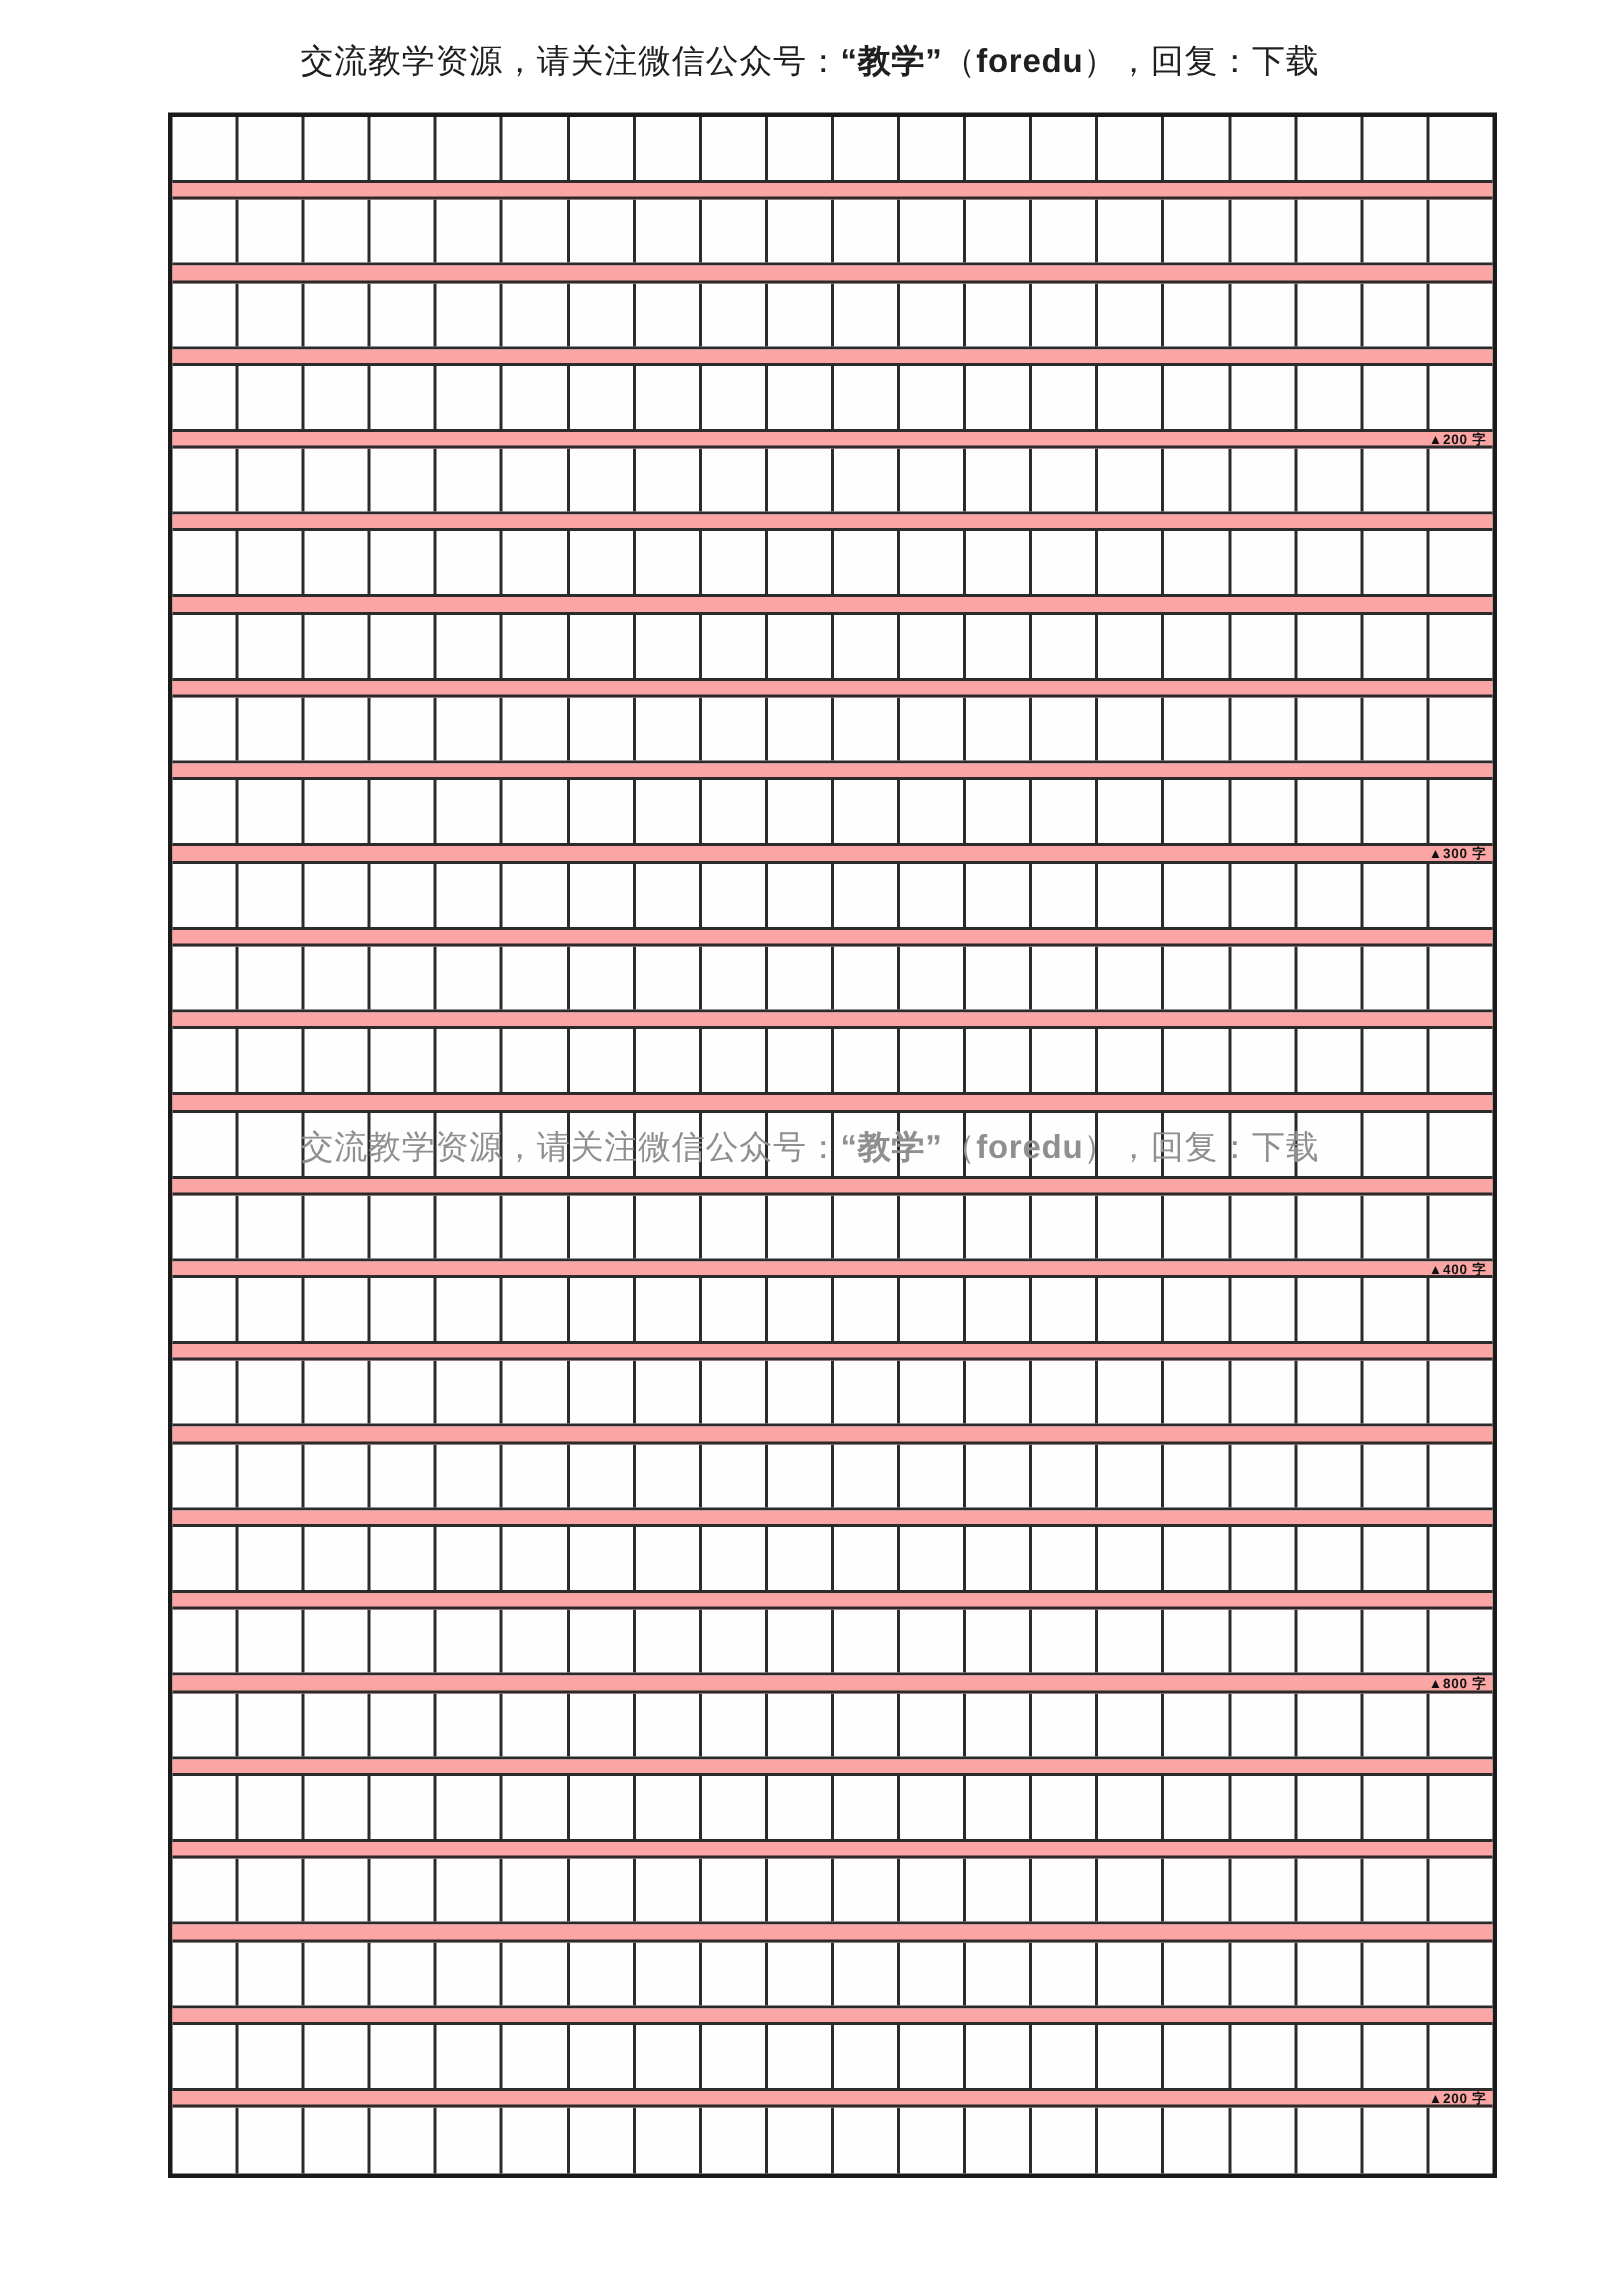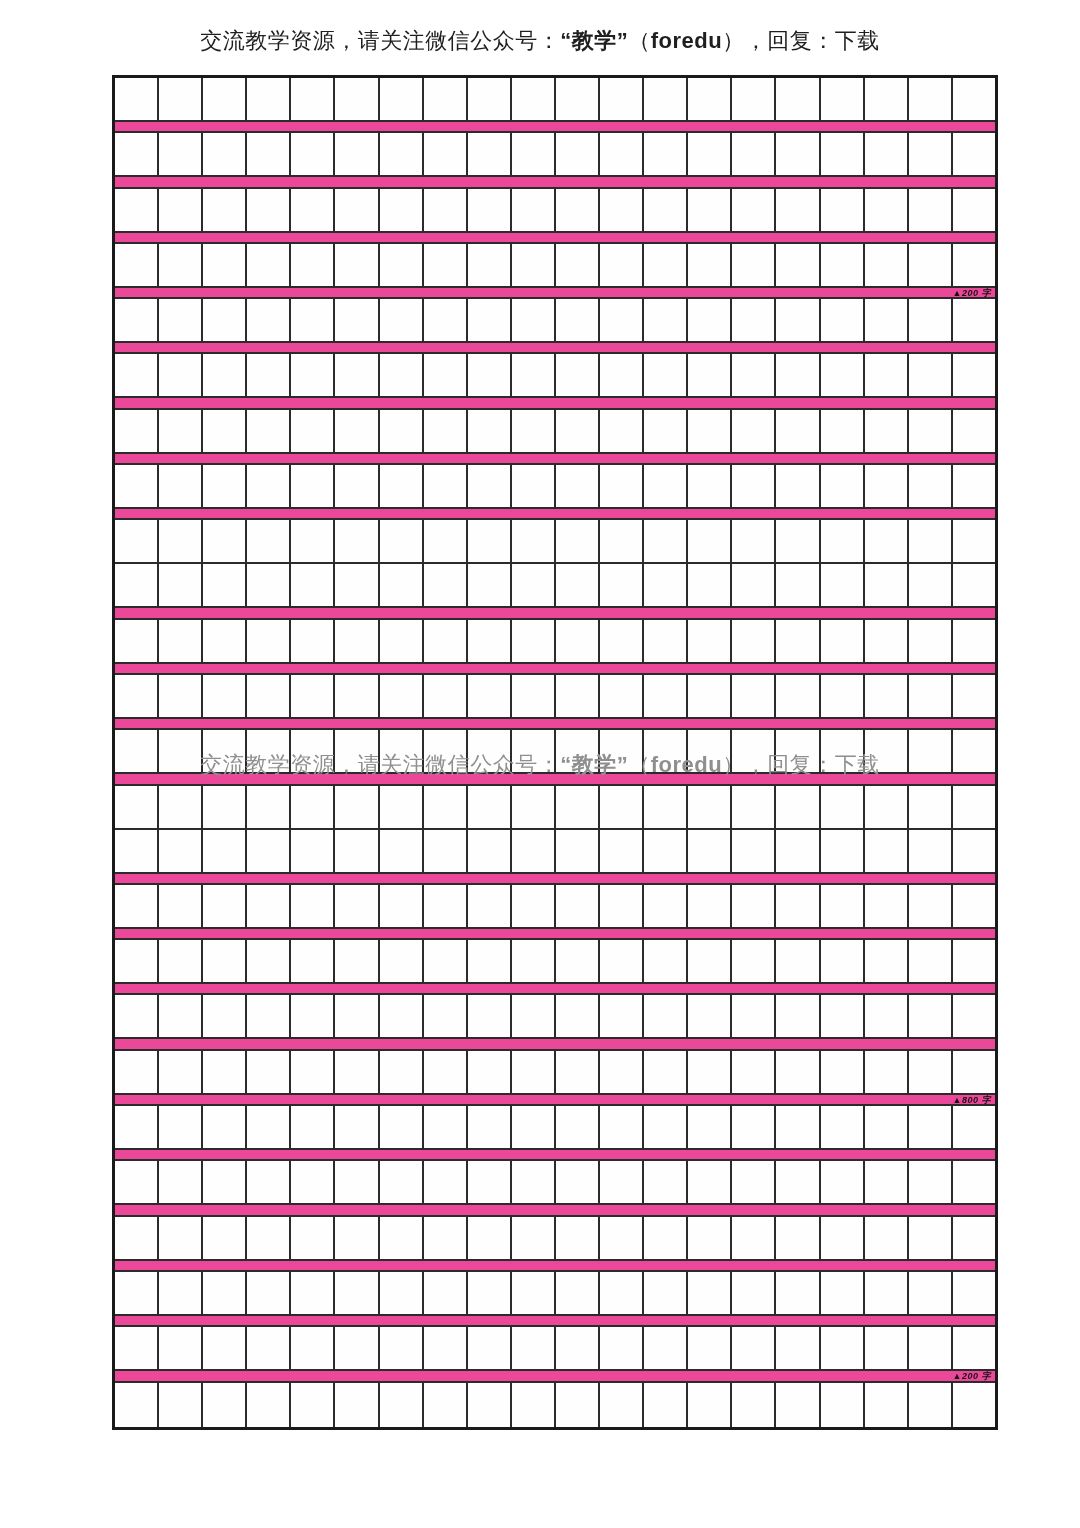--- a/index.html
+++ b/index.html
@@ -43,22 +43,21 @@
   .grid .g-row:last-child{border-bottom:none;}
   .g-cell{
     flex:1;
     border-right:2px solid var(--line);
   }
   .g-cell:last-child{border-right:none;}
   .g-gap{
     position:relative;
     height:11.3px;
     border-bottom:2px solid var(--line);
-    background:#ec4899;
-    font-style:italic;
+    background:#fca5a5;
   }
   .g-marker{
     position:absolute;
     right:4px;top:0;
     font-size:9px;
     line-height:10px;
     font-weight:600;
     color:var(--marker);
     letter-spacing:0.5px;
     white-space:nowrap;
@@ -285,133 +284,139 @@
         <span class="g-cell"></span>
         <span class="g-cell"></span>
         <span class="g-cell"></span>
         <span class="g-cell"></span>
         <span class="g-cell"></span>
         <span class="g-cell"></span>
         <span class="g-cell"></span>
         <span class="g-cell"></span>
         <span class="g-cell"></span>
       </div>
-      <div class="g-row">
-        <span class="g-cell"></span>
-        <span class="g-cell"></span>
-        <span class="g-cell"></span>
-        <span class="g-cell"></span>
-        <span class="g-cell"></span>
-        <span class="g-cell"></span>
-        <span class="g-cell"></span>
-        <span class="g-cell"></span>
-        <span class="g-cell"></span>
-        <span class="g-cell"></span>
-        <span class="g-cell"></span>
-        <span class="g-cell"></span>
-        <span class="g-cell"></span>
-        <span class="g-cell"></span>
-        <span class="g-cell"></span>
-        <span class="g-cell"></span>
-        <span class="g-cell"></span>
-        <span class="g-cell"></span>
-        <span class="g-cell"></span>
-        <span class="g-cell"></span>
-      </div>
-      <div class="g-gap"></div>
-      <div class="g-row">
-        <span class="g-cell"></span>
-        <span class="g-cell"></span>
-        <span class="g-cell"></span>
-        <span class="g-cell"></span>
-        <span class="g-cell"></span>
-        <span class="g-cell"></span>
-        <span class="g-cell"></span>
-        <span class="g-cell"></span>
-        <span class="g-cell"></span>
-        <span class="g-cell"></span>
-        <span class="g-cell"></span>
-        <span class="g-cell"></span>
-        <span class="g-cell"></span>
-        <span class="g-cell"></span>
-        <span class="g-cell"></span>
-        <span class="g-cell"></span>
-        <span class="g-cell"></span>
-        <span class="g-cell"></span>
-        <span class="g-cell"></span>
-        <span class="g-cell"></span>
-      </div>
-      <div class="g-gap"></div>
-      <div class="g-row">
-        <span class="g-cell"></span>
-        <span class="g-cell"></span>
-        <span class="g-cell"></span>
-        <span class="g-cell"></span>
-        <span class="g-cell"></span>
-        <span class="g-cell"></span>
-        <span class="g-cell"></span>
-        <span class="g-cell"></span>
-        <span class="g-cell"></span>
-        <span class="g-cell"></span>
-        <span class="g-cell"></span>
-        <span class="g-cell"></span>
-        <span class="g-cell"></span>
-        <span class="g-cell"></span>
-        <span class="g-cell"></span>
-        <span class="g-cell"></span>
-        <span class="g-cell"></span>
-        <span class="g-cell"></span>
-        <span class="g-cell"></span>
-        <span class="g-cell"></span>
-      </div>
-      <div class="g-gap"></div>
-      <div class="g-row">
-        <span class="g-cell"></span>
-        <span class="g-cell"></span>
-        <span class="g-cell"></span>
-        <span class="g-cell"></span>
-        <span class="g-cell"></span>
-        <span class="g-cell"></span>
-        <span class="g-cell"></span>
-        <span class="g-cell"></span>
-        <span class="g-cell"></span>
-        <span class="g-cell"></span>
-        <span class="g-cell"></span>
-        <span class="g-cell"></span>
-        <span class="g-cell"></span>
-        <span class="g-cell"></span>
-        <span class="g-cell"></span>
-        <span class="g-cell"></span>
-        <span class="g-cell"></span>
-        <span class="g-cell"></span>
-        <span class="g-cell"></span>
-        <span class="g-cell"></span>
-      </div>
-      <div class="g-gap"></div>
-      <div class="g-row">
-        <span class="g-cell"></span>
-        <span class="g-cell"></span>
-        <span class="g-cell"></span>
-        <span class="g-cell"></span>
-        <span class="g-cell"></span>
-        <span class="g-cell"></span>
-        <span class="g-cell"></span>
-        <span class="g-cell"></span>
-        <span class="g-cell"></span>
-        <span class="g-cell"></span>
-        <span class="g-cell"></span>
-        <span class="g-cell"></span>
-        <span class="g-cell"></span>
-        <span class="g-cell"></span>
-        <span class="g-cell"></span>
-        <span class="g-cell"></span>
-        <span class="g-cell"></span>
-        <span class="g-cell"></span>
-        <span class="g-cell"></span>
-        <span class="g-cell"></span>
+      <div class="g-gap">
+        <span class="g-marker">▲300 字</span>
+      </div>
+      <div class="g-row">
+        <span class="g-cell"></span>
+        <span class="g-cell"></span>
+        <span class="g-cell"></span>
+        <span class="g-cell"></span>
+        <span class="g-cell"></span>
+        <span class="g-cell"></span>
+        <span class="g-cell"></span>
+        <span class="g-cell"></span>
+        <span class="g-cell"></span>
+        <span class="g-cell"></span>
+        <span class="g-cell"></span>
+        <span class="g-cell"></span>
+        <span class="g-cell"></span>
+        <span class="g-cell"></span>
+        <span class="g-cell"></span>
+        <span class="g-cell"></span>
+        <span class="g-cell"></span>
+        <span class="g-cell"></span>
+        <span class="g-cell"></span>
+        <span class="g-cell"></span>
+      </div>
+      <div class="g-gap"></div>
+      <div class="g-row">
+        <span class="g-cell"></span>
+        <span class="g-cell"></span>
+        <span class="g-cell"></span>
+        <span class="g-cell"></span>
+        <span class="g-cell"></span>
+        <span class="g-cell"></span>
+        <span class="g-cell"></span>
+        <span class="g-cell"></span>
+        <span class="g-cell"></span>
+        <span class="g-cell"></span>
+        <span class="g-cell"></span>
+        <span class="g-cell"></span>
+        <span class="g-cell"></span>
+        <span class="g-cell"></span>
+        <span class="g-cell"></span>
+        <span class="g-cell"></span>
+        <span class="g-cell"></span>
+        <span class="g-cell"></span>
+        <span class="g-cell"></span>
+        <span class="g-cell"></span>
+      </div>
+      <div class="g-gap"></div>
+      <div class="g-row">
+        <span class="g-cell"></span>
+        <span class="g-cell"></span>
+        <span class="g-cell"></span>
+        <span class="g-cell"></span>
+        <span class="g-cell"></span>
+        <span class="g-cell"></span>
+        <span class="g-cell"></span>
+        <span class="g-cell"></span>
+        <span class="g-cell"></span>
+        <span class="g-cell"></span>
+        <span class="g-cell"></span>
+        <span class="g-cell"></span>
+        <span class="g-cell"></span>
+        <span class="g-cell"></span>
+        <span class="g-cell"></span>
+        <span class="g-cell"></span>
+        <span class="g-cell"></span>
+        <span class="g-cell"></span>
+        <span class="g-cell"></span>
+        <span class="g-cell"></span>
+      </div>
+      <div class="g-gap"></div>
+      <div class="g-row">
+        <span class="g-cell"></span>
+        <span class="g-cell"></span>
+        <span class="g-cell"></span>
+        <span class="g-cell"></span>
+        <span class="g-cell"></span>
+        <span class="g-cell"></span>
+        <span class="g-cell"></span>
+        <span class="g-cell"></span>
+        <span class="g-cell"></span>
+        <span class="g-cell"></span>
+        <span class="g-cell"></span>
+        <span class="g-cell"></span>
+        <span class="g-cell"></span>
+        <span class="g-cell"></span>
+        <span class="g-cell"></span>
+        <span class="g-cell"></span>
+        <span class="g-cell"></span>
+        <span class="g-cell"></span>
+        <span class="g-cell"></span>
+        <span class="g-cell"></span>
+      </div>
+      <div class="g-gap"></div>
+      <div class="g-row">
+        <span class="g-cell"></span>
+        <span class="g-cell"></span>
+        <span class="g-cell"></span>
+        <span class="g-cell"></span>
+        <span class="g-cell"></span>
+        <span class="g-cell"></span>
+        <span class="g-cell"></span>
+        <span class="g-cell"></span>
+        <span class="g-cell"></span>
+        <span class="g-cell"></span>
+        <span class="g-cell"></span>
+        <span class="g-cell"></span>
+        <span class="g-cell"></span>
+        <span class="g-cell"></span>
+        <span class="g-cell"></span>
+        <span class="g-cell"></span>
+        <span class="g-cell"></span>
+        <span class="g-cell"></span>
+        <span class="g-cell"></span>
+        <span class="g-cell"></span>
+      </div>
+      <div class="g-gap">
+        <span class="g-marker">▲400 字</span>
       </div>
       <div class="g-row">
         <span class="g-cell"></span>
         <span class="g-cell"></span>
         <span class="g-cell"></span>
         <span class="g-cell"></span>
         <span class="g-cell"></span>
         <span class="g-cell"></span>
         <span class="g-cell"></span>
         <span class="g-cell"></span>

